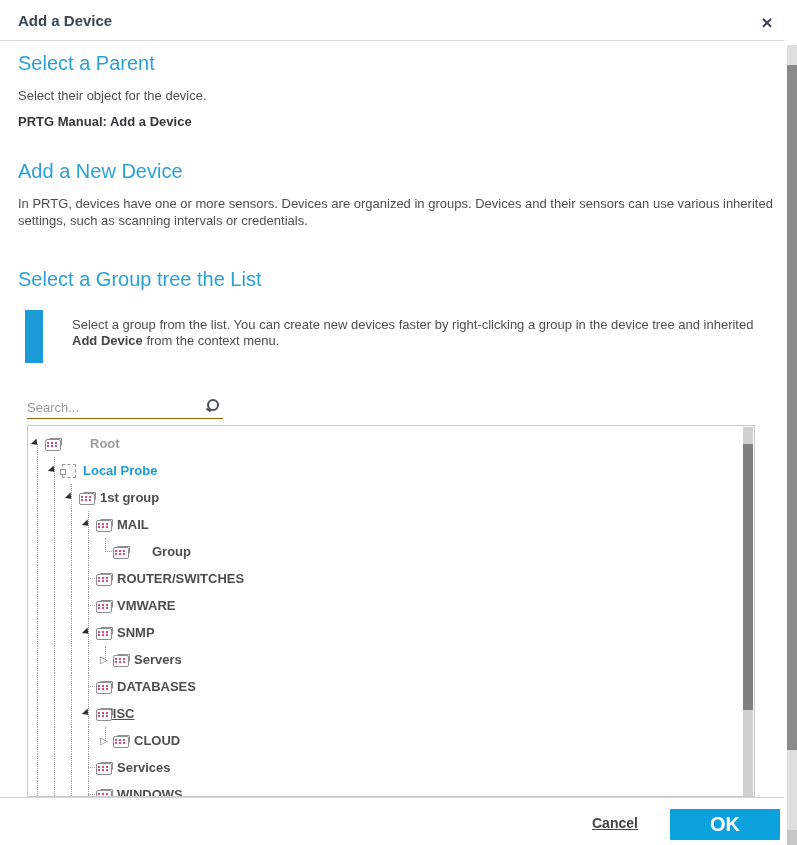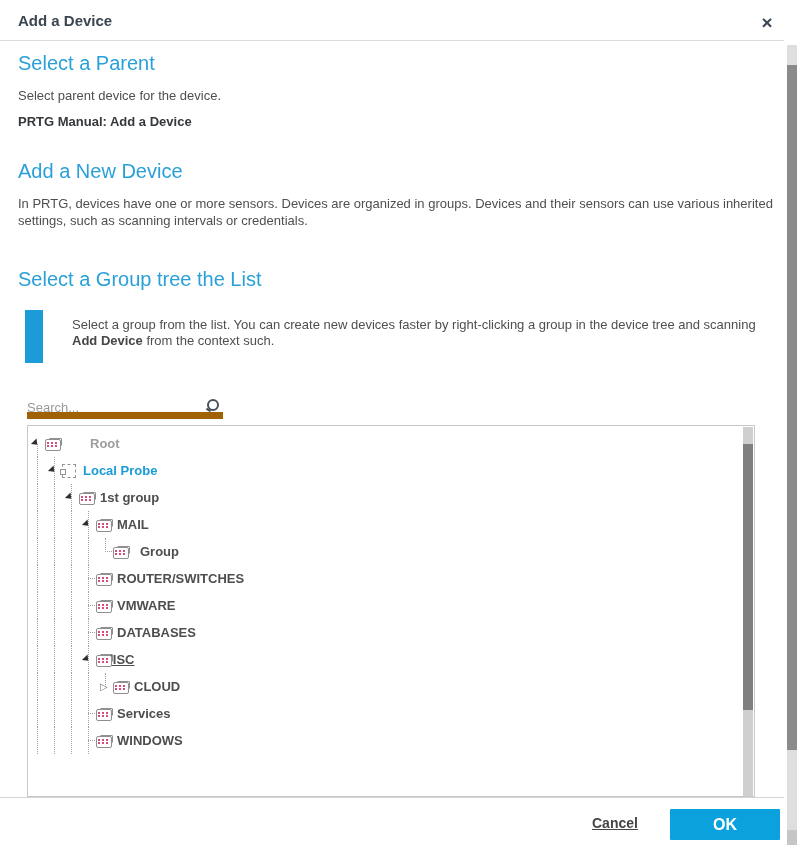--- a/index.html
+++ b/index.html
@@ -16,21 +16,21 @@
   .sec-heading { left:18px; font-size:20px; font-weight:400; color:#2aa0d8; }
   .body-text { left:18px; font-size:13px; color:#4f4f4f; line-height:17px; }
   .manual-link { left:18px; font-size:13px; font-weight:bold; color:#35383b; cursor:pointer; }
 
   
   .note-bar { left:25px; top:310px; width:18px; height:53px; background:#1b9cd8; }
   .note-text { left:72px; top:317px; width:690px; font-size:13px; color:#4f4f4f; line-height:16px; }
   .note-text b { color:#464646; }
 
   
-  .search-wrap { left:27px; top:397px; width:196px; height:22px; border-bottom:7px solid #a16207; }
+  .search-wrap { left:27px; top:397px; width:196px; height:22px; border-bottom:1px solid #a16207; }
   .search-input { border:none; outline:none; width:170px; height:20px; font-size:13px;
                   font-family:"Liberation Sans", sans-serif; color:#4f4f4f; background:transparent; }
   .search-input::placeholder { color:#9a9a9a; opacity:1; }
   .mag-icon { position:absolute; right:3px; top:2px; width:14px; height:14px; cursor:pointer; }
   .mag-icon::before { content:""; position:absolute; left:1px; top:0; width:8px; height:8px;
                       border:2px solid #47515c; border-radius:50%; }
   .mag-icon::after { content:""; position:absolute; left:0px; top:10px; width:5px; height:2px;
                      background:#47515c; transform:rotate(35deg); }
 
   
@@ -65,45 +65,45 @@
 
   
   .list-sb-track { position:absolute; right:1px; top:1px; width:10px; height:369px; background:#cfcfcf; cursor:pointer; }
   .list-sb-thumb { position:absolute; right:0; top:17px; width:10px; height:266px; background:#7f7f7f; cursor:grab; }
 
   
   .ftr-divider { left:0; top:797px; width:784px; height:1px; background:#d4d4d4; }
   .cancel-link { left:592px; top:815px; font-size:14px; font-weight:600; color:#454545;
                  text-decoration:underline; cursor:pointer; }
   .ok-btn { left:670px; top:809px; width:110px; height:31px; background:#0ba1dc; color:#fff;
-            font-size:16px; font-weight:bold; text-align:center; line-height:31px; border:none;
+            font-size:20px; font-weight:bold; text-align:center; line-height:31px; border:none;
             border-radius:1px; cursor:pointer; font-family:"Liberation Sans", sans-serif; }
 
   
   .page-sb-track { left:787px; top:45px; width:10px; height:785px; background:#dedede; cursor:pointer; }
   .page-sb-thumb { left:787px; top:65px; width:10px; height:685px; background:#8a8a8a; cursor:grab; }
   .page-sb-corner { left:787px; top:830px; width:10px; height:15px; background:#c6c6c6; }
 </style>
 </head>
 <body>
 
 <div class="abs dlg-title">Add a Device</div>
 <div class="abs close-btn">×</div>
 <div class="abs hdr-divider"></div>
 
 <div class="abs sec-heading" style="top:52px;">Select a Parent</div>
-<div class="abs body-text" style="top:87px;">Select parent device for the device.</div>
+<div class="abs body-text" style="top:87px;">Select their object for the device.</div>
 <div class="abs manual-link" style="top:114px;">PRTG Manual: Add a Device</div>
 
 <div class="abs sec-heading" style="top:160px;">Add a New Device</div>
 <div class="abs body-text" style="top:195px; width:758px;">In PRTG, devices have one or more sensors. Devices are organized in groups. Devices and their sensors can use various inherited settings, such as scanning intervals or credentials.</div>
 
 <div class="abs sec-heading" style="top:268px;">Select a Group tree the List</div>
 <div class="abs note-bar"></div>
-<div class="abs note-text"><span>Select a group from the list. You can create new devices faster by right-clicking a group in the device tree and scanning </span><b>Add Device</b><span> from the context such.</span></div>
+<div class="abs note-text"><span>Select a group from the list. You can create new devices faster by right-clicking a group in the device tree and inherited </span><b>Add Device</b><span> from the context menu.</span></div>
 
 <div class="abs search-wrap">
   <input class="search-input" type="text" placeholder="Search..." style="">
   <span class="mag-icon"></span>
 </div>
 
 <div class="abs listbox">
   <div class="tree" id="tree">
       <div class="tree-row">
         <span class="tw-vbot" style="left: 9px;"></span>
@@ -136,39 +136,58 @@
         <span class="tw-label" style="left: 89px;">MAIL</span>
       </div>
       <div class="tree-row">
         <span class="tw-guide" style="left: 9px;"></span>
         <span class="tw-guide" style="left: 26px;"></span>
         <span class="tw-guide" style="left: 43px;"></span>
         <span class="tw-guide" style="left: 60px;"></span>
         <span class="tw-vtop" style="left: 77px;"></span>
         <span class="tw-stub" style="left: 77px;"></span>
         <span class="tw-icon-group" style="left: 85px;"></span>
-        <span class="tw-label" style="left: 112px;">Group</span>
+        <span class="tw-label" style="left: 124px;">Group</span>
       </div>
       <div class="tree-row">
         <span class="tw-guide" style="left: 9px;"></span>
         <span class="tw-guide" style="left: 26px;"></span>
         <span class="tw-guide" style="left: 43px;"></span>
         <span class="tw-guide" style="left: 60px;"></span>
         <span class="tw-stub" style="left: 60px;"></span>
         <span class="tw-icon-group" style="left: 68px;"></span>
         <span class="tw-label" style="left: 89px;">ROUTER/SWITCHES</span>
       </div>
       <div class="tree-row">
         <span class="tw-guide" style="left: 9px;"></span>
         <span class="tw-guide" style="left: 26px;"></span>
         <span class="tw-guide" style="left: 43px;"></span>
         <span class="tw-guide" style="left: 60px;"></span>
         <span class="tw-stub" style="left: 60px;"></span>
         <span class="tw-icon-group" style="left: 68px;"></span>
         <span class="tw-label" style="left: 89px;">VMWARE</span>
+      </div>
+      <div class="tree-row">
+        <span class="tw-guide" style="left: 9px;"></span>
+        <span class="tw-guide" style="left: 26px;"></span>
+        <span class="tw-guide" style="left: 43px;"></span>
+        <span class="tw-guide" style="left: 60px;"></span>
+        <span class="tw-exp expanded" style="left: 55px;"></span>
+        <span class="tw-icon-group" style="left: 68px;"></span>
+        <span class="tw-label" style="left: 89px;">SNMP</span>
+      </div>
+      <div class="tree-row">
+        <span class="tw-guide" style="left: 9px;"></span>
+        <span class="tw-guide" style="left: 26px;"></span>
+        <span class="tw-guide" style="left: 43px;"></span>
+        <span class="tw-guide" style="left: 60px;"></span>
+        <span class="tw-vtop" style="left: 77px;"></span>
+        <span class="tw-exp collapsed" style="left: 72px;"></span>
+        <span class="tw-icon-group" style="left: 85px;"></span>
+        <span class="tw-label" style="left: 106px;">Servers</span>
       </div>
       <div class="tree-row">
         <span class="tw-guide" style="left: 9px;"></span>
         <span class="tw-guide" style="left: 26px;"></span>
         <span class="tw-guide" style="left: 43px;"></span>
         <span class="tw-guide" style="left: 60px;"></span>
         <span class="tw-stub" style="left: 60px;"></span>
         <span class="tw-icon-group" style="left: 68px;"></span>
         <span class="tw-label" style="left: 89px;">DATABASES</span>
       </div>

